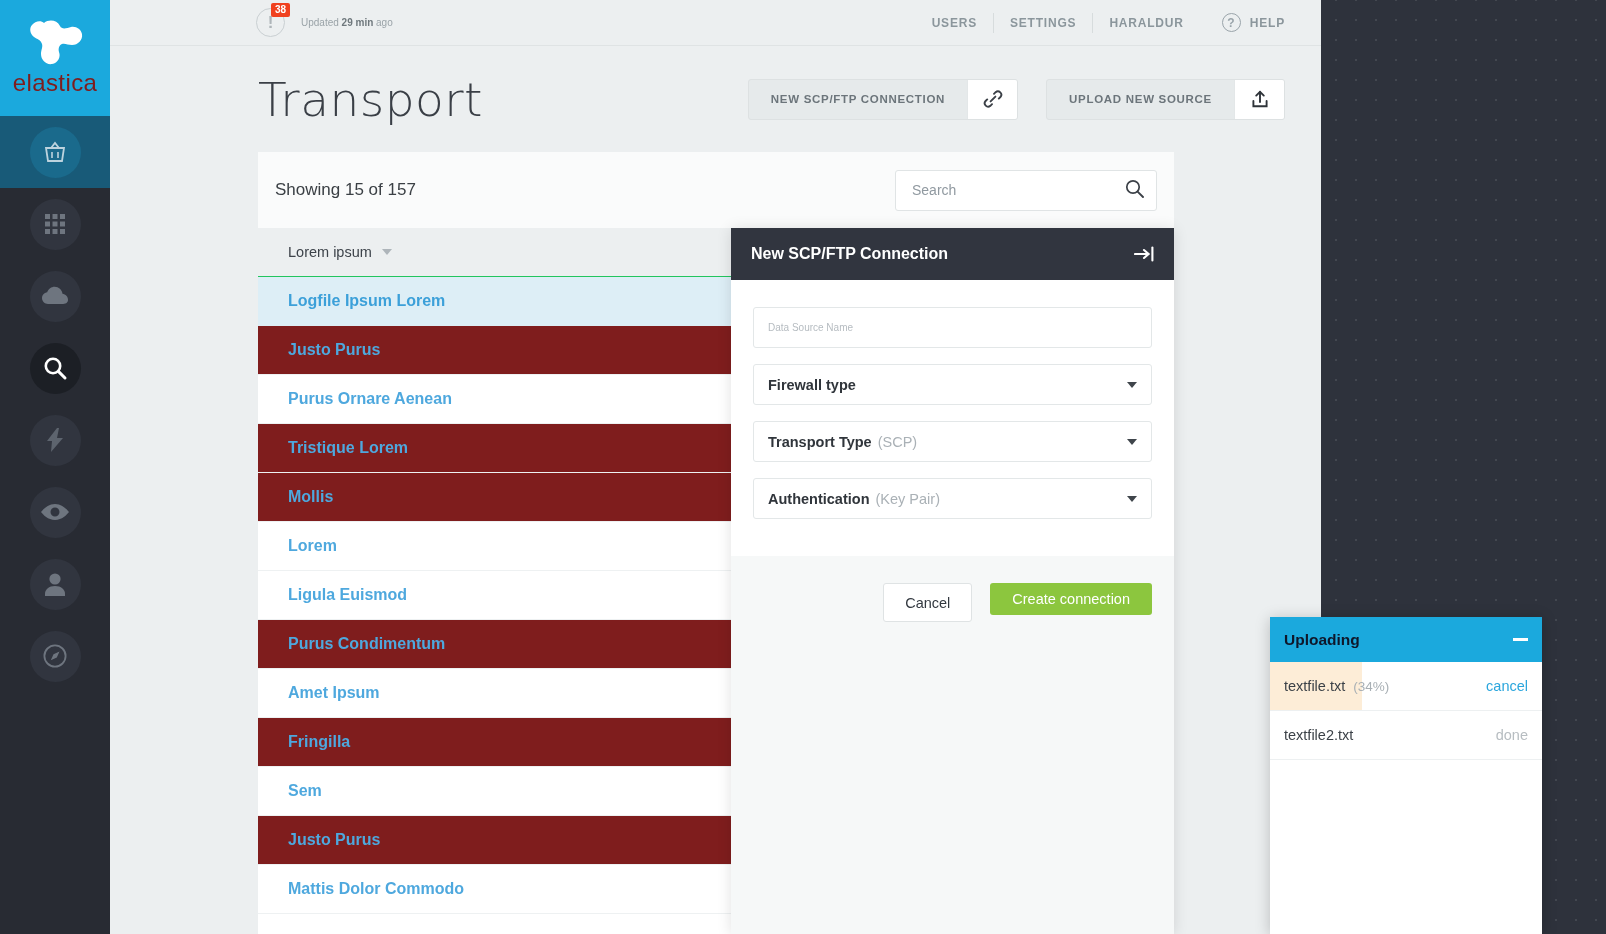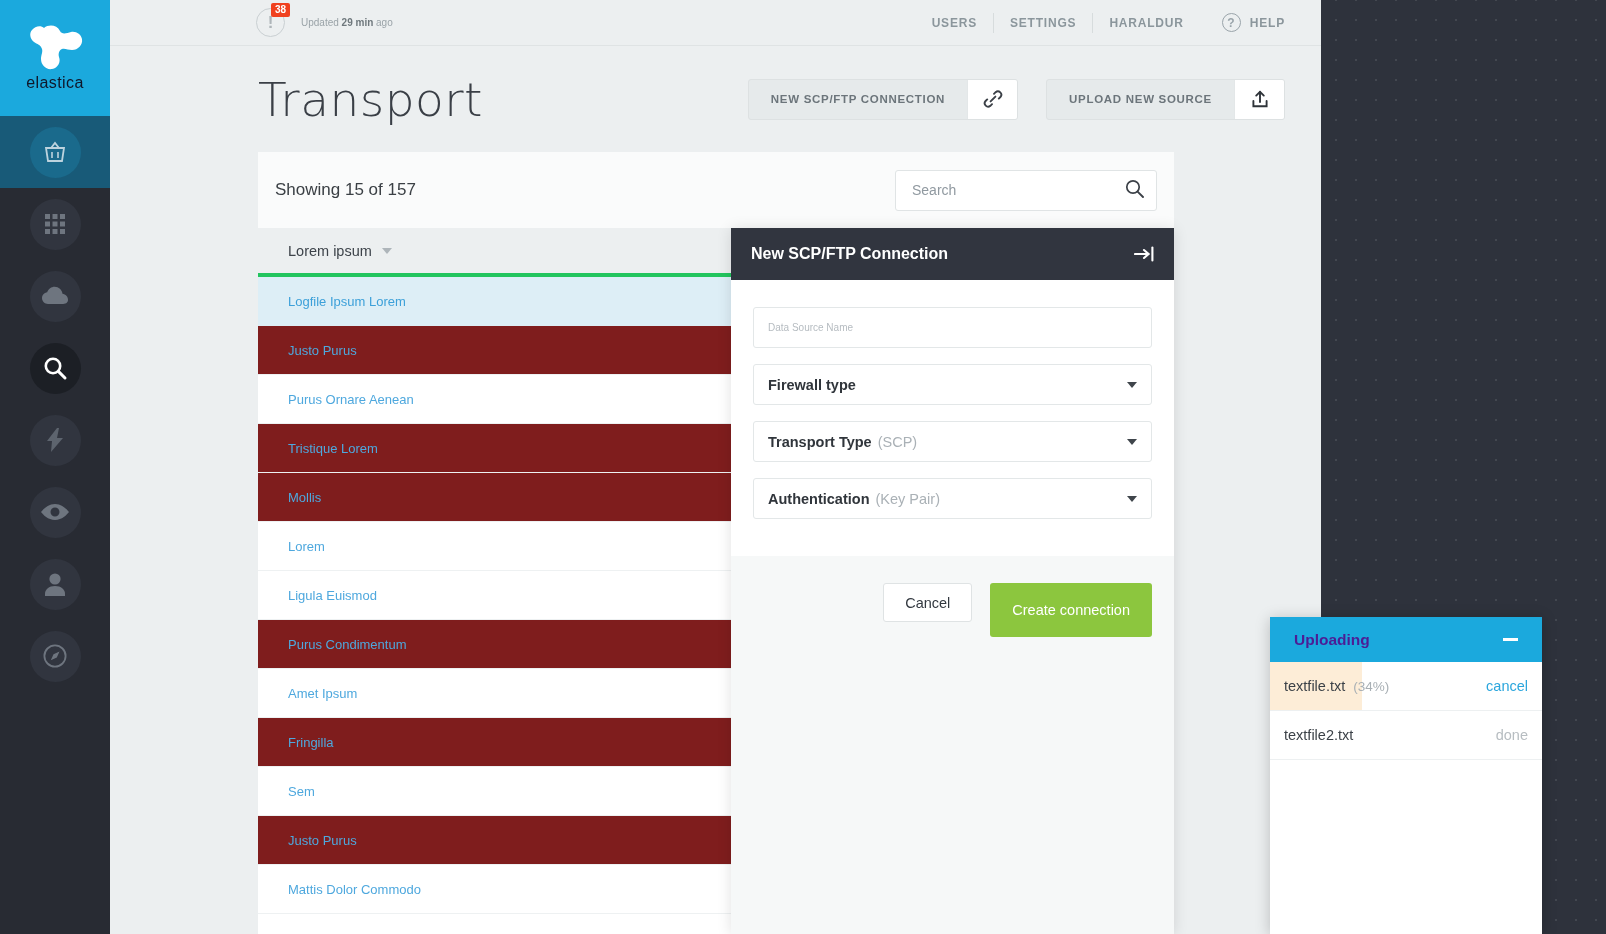--- a/index.html
+++ b/index.html
@@ -25,21 +25,21 @@
     position: absolute; left: 0; top: 0; width: 110px; height: 934px;
     background: #282b33; z-index: 40;
   }
   .rail-logo {
     height: 116px; background: #1ba9dd;
     display: flex; flex-direction: column;
     align-items: center; justify-content: center;
   }
   .rail-logo svg { display: block; }
   .rail-brand {
-    color: #0f172a; font-size: 16px; letter-spacing: .4px;
+    color: #7f1d1d; font-size: 24px; letter-spacing: .4px;
     margin-top: 4px; font-weight: 400;
   }
   .rail-item {
     height: 72px; display: flex; align-items: center; justify-content: center;
     cursor: pointer;
   }
   .rail-item.active { background: #185a78; }
   .rail-pill {
     width: 51px; height: 51px; border-radius: 50%;
     display: flex; align-items: center; justify-content: center;
@@ -138,39 +138,39 @@
   }
   .search-box input {
     border: 0; outline: 0; flex: 1; font-size: 14px;
     color: #58606a; font-family: "Liberation Sans", sans-serif; background: transparent;
   }
   .search-box input::placeholder { color: #9099a0; }
 
   
   .thead {
     height: 49px; display: flex; 
-    padding: 0 0 0 30px; background: #eceff0; border-bottom: 4px solid #22c55e;
+    padding: 0 0 0 30px; background: #eceff0; border-bottom: 1px solid #22c55e;
   }
   .th-name { font-size: 14.5px; color: #3d434a; display: flex; align-items: center; gap: 10px; }
   .caret-dn {
     width: 0; height: 0; border-left: 5px solid transparent;
     border-right: 5px solid transparent; border-top: 6px solid #aeb5ba;
   }
   .th-actions {
     margin-left: auto; width: 318px;
     font-size: 14.5px; color: #3d434a; text-align: left; padding-left: 10px;
   }
   .trow {
     height: 49px; display: flex; align-items: center;
     padding-left: 30px; border-bottom: 1px solid #eef1f2;
     background: #fff;
   }
   .trow.alt { background: #7f1d1d; }
   .trow.sel { background: #ddeef6; border-bottom-color: #ddeef6; }
-  .tname { font-size: 13px; color: #4ea8de; cursor: pointer; }
+  .tname { font-size: 16px; color: #4ea8de; cursor: pointer; font-weight: bold; }
   .trow.sel .tname { color: #3ca0d9; }
   .tacts {
     margin-left: auto; width: 318px; height: 49px;
     display: flex; align-items: center; gap: 22px;
     padding-left: 40px; border-left: 1px solid #eef1f2;
   }
   .trow.sel .tacts { border-left-color: transparent; }
   .act { width: 20px; height: 20px; display: flex; align-items: center; justify-content: center; cursor: pointer; }
   .act svg { display: block; }
 
@@ -212,35 +212,35 @@
     flex: 1; padding: 27px 22px 0 0;
     display: flex; justify-content: flex-end; align-items: flex-start; gap: 18px;
   }
   .btn-cancel {
     height: 39px; padding: 0 21px; border: 1px solid #dfe3e4;
     background: #fff; border-radius: 3px; font-size: 14.5px; color: #333940;
     display: flex; align-items: center; cursor: pointer;
     font-family: "Liberation Sans", sans-serif;
   }
   .btn-create {
-    height: 54px; padding: 0 22px; border: 0;
+    height: 32px; padding: 0 22px; border: 0;
     background: #8cc63e; border-radius: 3px; font-size: 14.5px; color: #fff;
     display: flex; align-items: center; cursor: pointer;
     font-family: "Liberation Sans", sans-serif;
   }
 
   
   .uploader {
     position: absolute; left: 1270px; top: 617px;
     width: 272px; height: 317px; background: #fff; z-index: 70;
     box-shadow: 0 2px 14px rgba(0,0,0,.22);
   }
   .up-head {
-    height: 45px; background: #1ba9dd; color: #4c1d95;
-    display: flex; align-items: center; padding: 0 24px;
+    height: 45px; background: #1ba9dd; color: #0f172a;
+    display: flex; align-items: center; padding: 0 14px;
   }
   .up-title { font-size: 15.5px; font-weight: 700; }
   .up-min {
     margin-left: auto; width: 15px; height: 3px; background: #fff; cursor: pointer;
   }
   .up-row {
     position: relative; height: 49px;
     display: flex; align-items: center; padding: 0 14px;
     border-bottom: 1px solid #edf0f1; overflow: hidden;
   }

